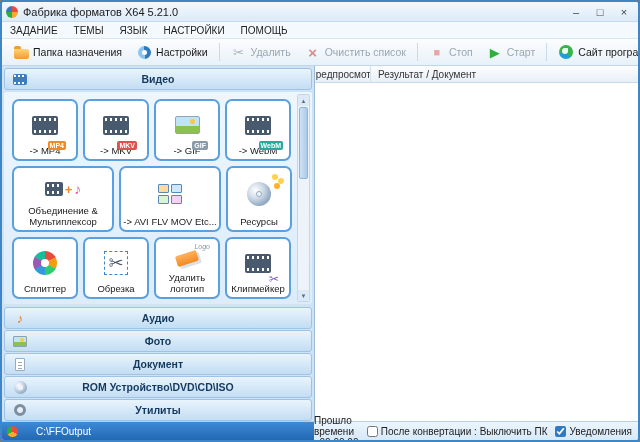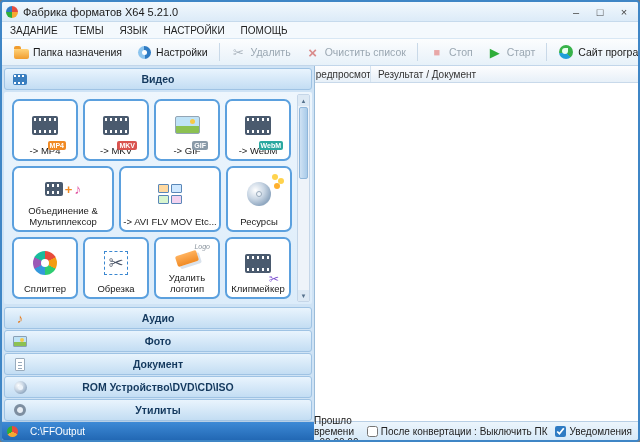--- a/index.html
+++ b/index.html
@@ -184,21 +184,21 @@
   .c-source { flex:1; }
   .c-result { width:112px; flex:0 0 112px; border-right:none; }
   .list-body { flex:1; background:#fff; }
 
   
   .statusbar { height:19px; flex:0 0 19px; display:flex; border-top:1px solid #b8cfe5; }
   .status-left {
     width:312px; flex:0 0 312px;
     background:linear-gradient(#3d8ad6,#2268b4);
     color:#fff; font-size:10px;
-    display:flex; align-items:center; gap:12px; padding-left:5px;
+    display:flex; align-items:center; gap:18px; padding-left:5px;
   }
   .status-film { width:11px; height:11px; border-radius:50%;
     background:conic-gradient(#e74c3c 0 120deg,#f6a832 120deg 240deg,#2fae3a 240deg 360deg); flex:0 0 auto; }
   .status-right {
     flex:1; background:linear-gradient(#ecf5fc,#d7e9f8);
     display:flex; align-items:center; justify-content:flex-end;
     gap:8px; padding-right:6px; font-size:10px; color:#222;
   }
   .chk { display:flex; align-items:center; gap:3px; white-space:nowrap; }
   .chk input { width:11px; height:11px; accent-color:#2f7bc3; margin:0; }

